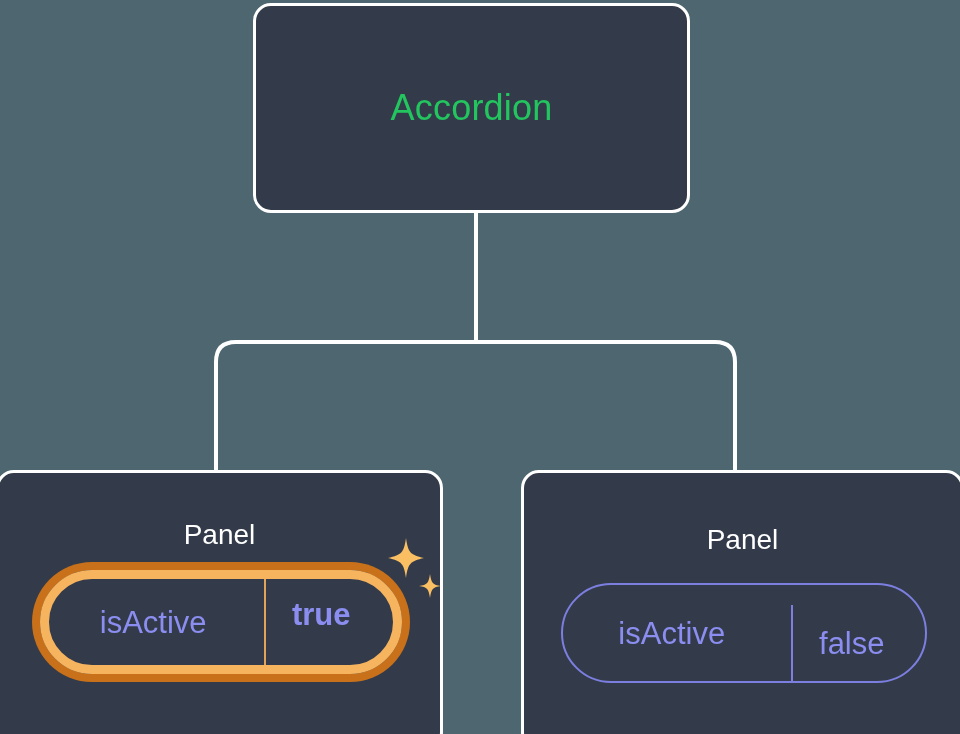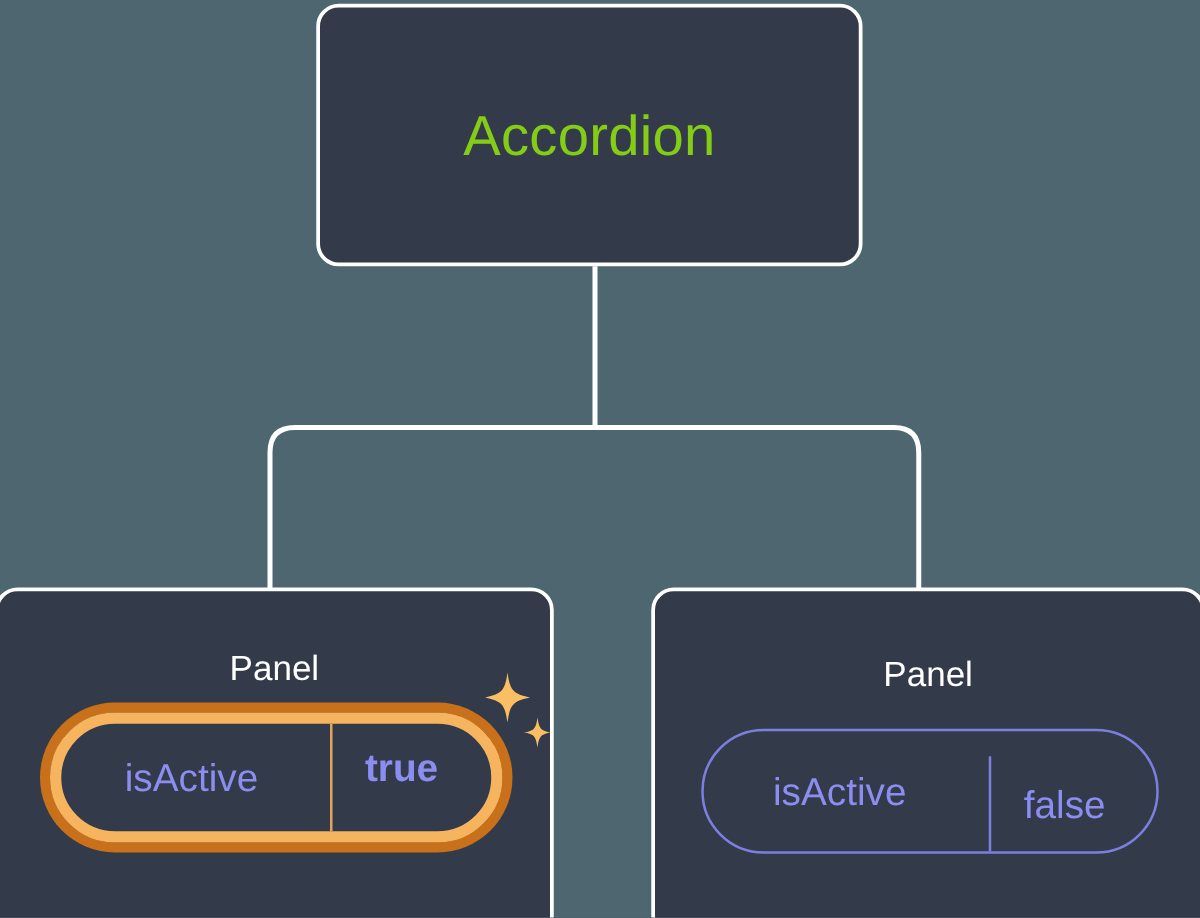--- a/index.html
+++ b/index.html
@@ -42,22 +42,22 @@
   .node-root {
     left: 253px;
     top: 3px;
     width: 437px;
     height: 210px;
     display: flex;
     align-items: center;
     justify-content: center;
   }
   .node-title-root {
-    color: #84cc16;
-    font-size: 45px;
+    color: #22c55e;
+    font-size: 36px;
     font-weight: 400;
     letter-spacing: 0.2px;
     line-height: 1;
   }
 
   .node-panel {
     top: 470px;
     height: 280px;
     display: flex;
     flex-direction: column;

